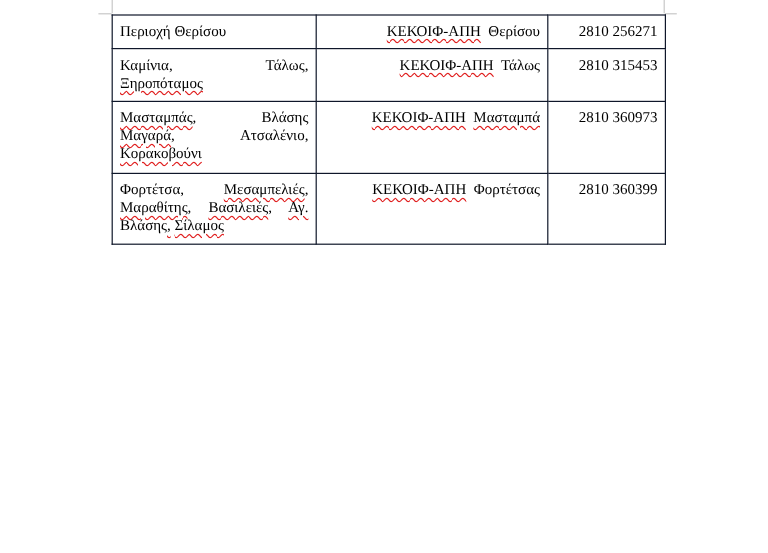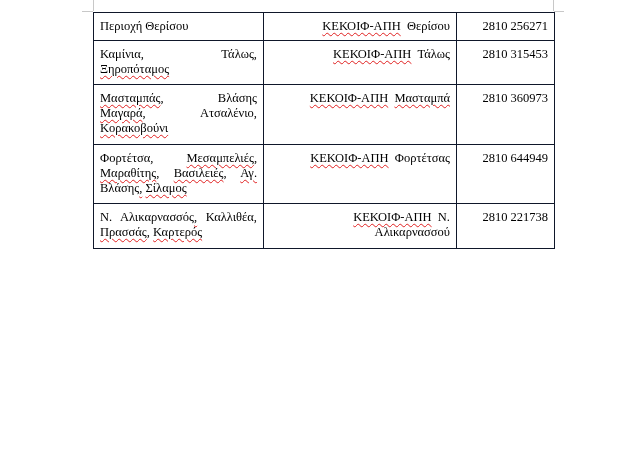--- a/index.html
+++ b/index.html
@@ -90,21 +90,16 @@
       <td class="phone">2810 315453</td>
     </tr>
     <tr class="r4">
       <td class="area"><span class="sq">Μασταμπάς</span>, <span style="float:right">Βλάσης</span><br><span class="sq">Μαγαρά</span>, <span style="float:right">Ατσαλένιο,</span><br><span class="sq">Κορακοβούνι</span></td>
       <td class="office"><span class="sq">ΚΕΚΟΙΦ-ΑΠΗ</span>&nbsp; <span class="sq">Μασταμπά</span></td>
       <td class="phone">2810 360973</td>
     </tr>
     <tr class="r5">
       <td class="area">Φορτέτσα, <span class="sq">Μεσαμπελιές</span>, <span class="sq">Μαραθίτης</span>, <span class="sq">Βασιλειές</span>, <span class="sq">Αγ.</span> Βλάσης<span class="sq">,</span> <span class="sq">Σίλαμος</span></td>
       <td class="office"><span class="sq">ΚΕΚΟΙΦ-ΑΠΗ</span>&nbsp; Φορτέτσας</td>
-      <td class="phone">2810 644949</td>
-    </tr>
-    <tr class="r7">
-      <td class="area">Ν. Αλικαρνασσός<span class="sq">,</span> Καλλιθέα, <span class="sq">Πρασσάς</span>, <span class="sq">Καρτερός</span></td>
-      <td class="office"><span class="sq">ΚΕΚΟΙΦ-ΑΠΗ</span>&nbsp; Ν.<br>Αλικαρνασσού</td>
-      <td class="phone">2810 221738</td>
+      <td class="phone">2810 360399</td>
     </tr>
   </tbody>
 </table>
 
 </body></html>

